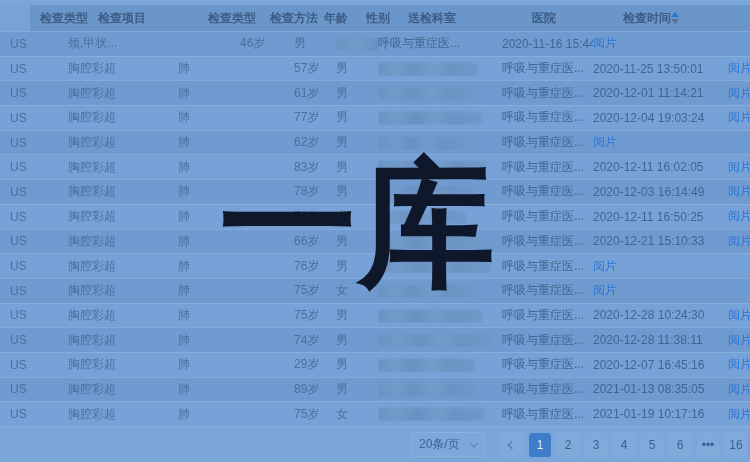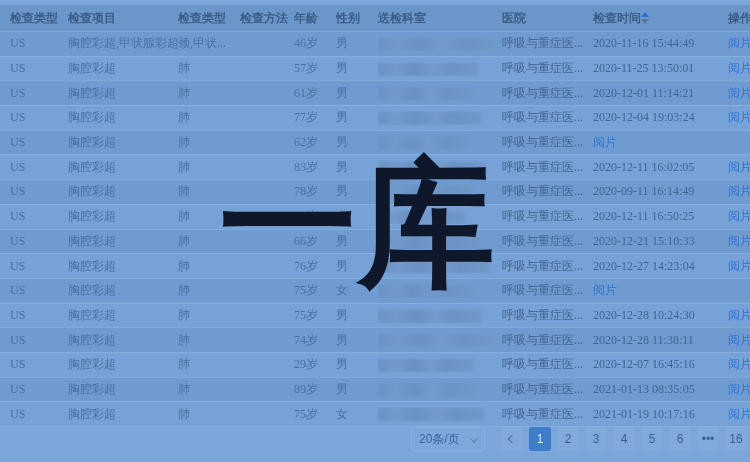--- a/index.html
+++ b/index.html
@@ -18,40 +18,40 @@
     display:grid;
     grid-template-columns:58px 110px 62px 54px 42px 42px 124px 91px 135px 40px;
     padding-left:10px;
     align-items:center;
   }
   .thead {
     height:26px;
     background:#6b96ca;
     color:#3b5c85;
     font-weight:bold;
+    margin-left:30px;
   }
   .hcell { white-space:nowrap; overflow:hidden; }
   .h-time { display:flex; align-items:center; cursor:pointer; }
   .sort { display:inline-flex; flex-direction:column; align-items:center; }
   .sort .up {
     width:0; height:0;
     border-left:4px solid transparent; border-right:4px solid transparent;
     border-bottom:5px solid #2c6fd6;
   }
   .sort .down {
     width:0; height:0; margin-top:2px;
     border-left:4px solid transparent; border-right:4px solid transparent;
     border-top:5px solid #54749c;
   }
   .tbody { }
   .row {
     height:24.7px;
     color:#48719f;
     border-top:1px solid rgba(170,200,235,0.35);
-    font-family:Liberation Serif, serif;
   }
   .row:nth-child(odd)  { background:#6f9bd0; }
   .row:nth-child(even) { background:#76a2d7; }
   .cell { white-space:nowrap; overflow:hidden; }
   .c-dept { color:#44658f; }
   .c-time { color:#43658f; }
   .link { color:#2e74d2; text-decoration:none; cursor:pointer; }
   .censor {
     display:inline-block;
     height:13px; width:100px;
@@ -76,21 +76,21 @@
   .row:nth-child(14) .censor{width:96px}
   .row:nth-child(15) .censor{width:100px}
   .row:nth-child(16) .censor{width:106px}
 
   
   .footer {
     position:absolute; left:0; right:0; bottom:0;
     height:36px;
     background:#7aa6d9;
     border-top:1px solid #86afdf;
-    display:flex; justify-content:flex-end;
+    display:flex; align-items:center; justify-content:flex-end;
     gap:6px;
     padding-right:3px;
   }
   .pagesize {
     display:flex; align-items:center; justify-content:space-between;
     width:74px; height:25px;
     border:1px solid #8ab1e0; border-radius:4px;
     color:#3d649a;
     padding:0 7px;
     margin-right:10px;
@@ -157,21 +157,20 @@
           <i class="up"></i>
           <i class="down"></i>
         </span>
       </div>
       <div class="hcell">操作</div>
     </div>
 
     <div class="tbody" id="tbody">
     <div class="grid-row row">
       <div class="cell c-type">US</div>
-      <div class="cell c-item">胸腔彩超,甲状腺彩超</div>
       <div class="cell c-organ">颈,甲状...</div>
       <div class="cell c-method"></div>
       <div class="cell c-age">46岁</div>
       <div class="cell c-gender">男</div>
       <div class="cell c-hospital">
         <span class="censor"></span>
       </div>
       <div class="cell c-dept">呼吸与重症医...</div>
       <div class="cell c-time">2020-11-16 15:44:49</div>
       <div class="cell c-action">
@@ -267,21 +266,21 @@
       <div class="cell c-type">US</div>
       <div class="cell c-item">胸腔彩超</div>
       <div class="cell c-organ">肺</div>
       <div class="cell c-method"></div>
       <div class="cell c-age">78岁</div>
       <div class="cell c-gender">男</div>
       <div class="cell c-hospital">
         <span class="censor"></span>
       </div>
       <div class="cell c-dept">呼吸与重症医...</div>
-      <div class="cell c-time">2020-09-11 16:14:49</div>
+      <div class="cell c-time">2020-12-03 16:14:49</div>
       <div class="cell c-action">
         <a class="link">阅片</a>
       </div>
     </div>
 
     <div class="grid-row row">
       <div class="cell c-type">US</div>
       <div class="cell c-item">胸腔彩超</div>
       <div class="cell c-organ">肺</div>
       <div class="cell c-method"></div>
@@ -318,21 +317,20 @@
       <div class="cell c-type">US</div>
       <div class="cell c-item">胸腔彩超</div>
       <div class="cell c-organ">肺</div>
       <div class="cell c-method"></div>
       <div class="cell c-age">76岁</div>
       <div class="cell c-gender">男</div>
       <div class="cell c-hospital">
         <span class="censor"></span>
       </div>
       <div class="cell c-dept">呼吸与重症医...</div>
-      <div class="cell c-time">2020-12-27 14:23:04</div>
       <div class="cell c-action">
         <a class="link">阅片</a>
       </div>
     </div>
 
     <div class="grid-row row">
       <div class="cell c-type">US</div>
       <div class="cell c-item">胸腔彩超</div>
       <div class="cell c-organ">肺</div>
       <div class="cell c-method"></div>

